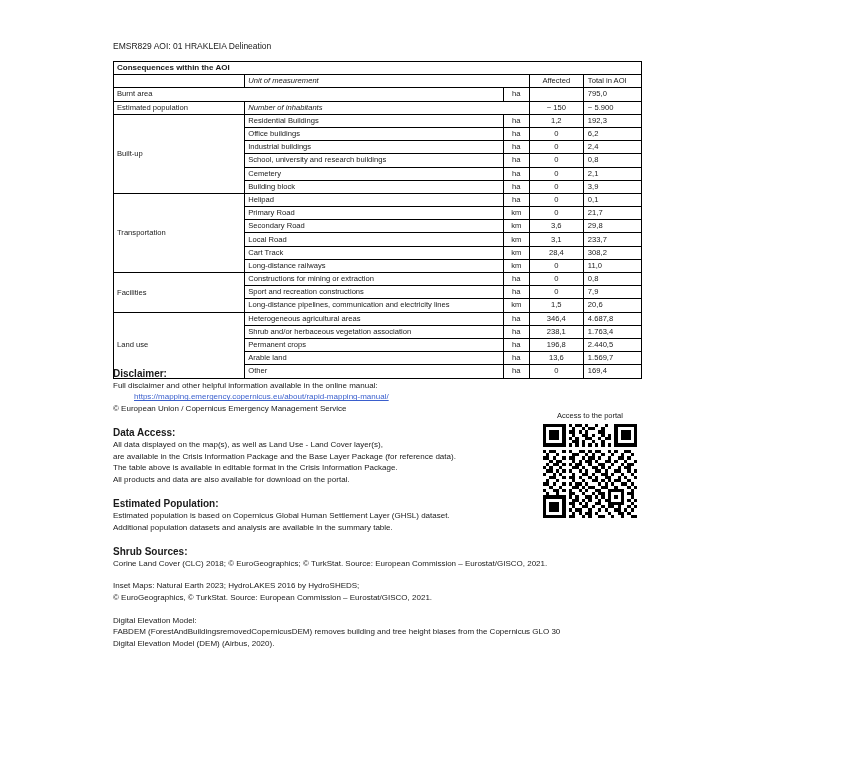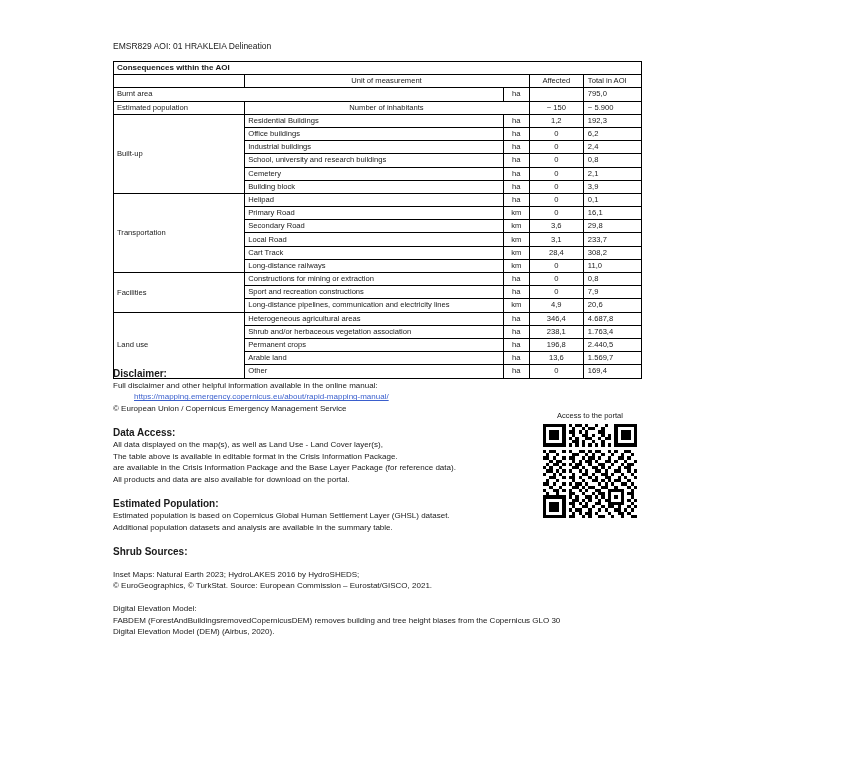--- a/index.html
+++ b/index.html
@@ -59,22 +59,23 @@
   }
   .head-row td {
     font-size: 7.6px;
   }
   .c-cat { width: 131px; }
   .c-item { width: 258px; }
   .c-unit { width: 26px; text-align: center; }
   .c-aff  { width: 54px; text-align: center; }
   .c-tot  { width: 58px; text-align: left; padding-left: 4px !important; }
   .unit-label {
-    text-align: center;
+    text-align: left;
     padding-right: 4px !important;
+    font-style: italic;
   }
   .no-b-bot { border-bottom: none !important; }
   .cat-cell {
     vertical-align: top;
     padding-top: 1px !important;
   }
   .val-c { text-align: center; }
   .val-l { text-align: left; padding-left: 4px !important; }
 
   
@@ -220,21 +221,21 @@
           <td class="cat-cell no-b-bot" rowspan="6">Transportation</td>
           <td>Helipad</td>
           <td class="c-unit">ha</td>
           <td class="val-c">0</td>
           <td class="val-l">0,1</td>
         </tr>
         <tr>
           <td>Primary Road</td>
           <td class="c-unit">km</td>
           <td class="val-c">0</td>
-          <td class="val-l">16,1</td>
+          <td class="val-l">21,7</td>
         </tr>
         <tr>
           <td>Secondary Road</td>
           <td class="c-unit">km</td>
           <td class="val-c">3,6</td>
           <td class="val-l">29,8</td>
         </tr>
         <tr>
           <td>Local Road</td>
           <td class="c-unit">km</td>
@@ -263,21 +264,21 @@
         </tr>
         <tr>
           <td>Sport and recreation constructions</td>
           <td class="c-unit">ha</td>
           <td class="val-c">0</td>
           <td class="val-l">7,9</td>
         </tr>
         <tr>
           <td>Long-distance pipelines, communication and electricity lines</td>
           <td class="c-unit">km</td>
-          <td class="val-c">4,9</td>
+          <td class="val-c">1,5</td>
           <td class="val-l">20,6</td>
         </tr>
 
         <tr>
           <td class="cat-cell" rowspan="5">Land use</td>
           <td>Heterogeneous agricultural areas</td>
           <td class="c-unit">ha</td>
           <td class="val-c">346,4</td>
           <td class="val-l">4.687,8</td>
         </tr>
@@ -314,33 +315,34 @@
     <div class="sec">
       <p class="sec-title">Disclaimer:</p>
       <p>Full disclaimer and other helpful information available in the online manual:</p>
       <p><a class="link" href="#">https://mapping.emergency.copernicus.eu/about/rapid-mapping-manual/</a></p>
       <p>© European Union / Copernicus Emergency Management Service</p>
     </div>
 
     <div class="sec">
       <p class="sec-title">Data Access:</p>
       <p>All data displayed on the map(s), as well as Land Use - Land Cover layer(s),</p>
+      <p>are available in the Crisis Information Package and the Base Layer Package (for reference data).</p>
       <p>The table above is available in editable format in the Crisis Information Package.</p>
-      <p>are available in the Crisis Information Package and the Base Layer Package (for reference data).</p>
       <p>All products and data are also available for download on the portal.</p>
     </div>
 
     <div class="sec">
       <p class="sec-title">Estimated Population:</p>
       <p>Estimated population is based on Copernicus Global Human Settlement Layer (GHSL) dataset.</p>
       <p>Additional population datasets and analysis are available in the summary table.</p>
     </div>
 
     <div class="sec sources">
       <p class="sec-title">Shrub Sources:</p>
+      <p>Corine Land Cover (CLC) 2018; © EuroGeographics; © TurkStat. Source: European Commission – Eurostat/GISCO, 2021.</p>
       <div class="gap"></div>
       <p>Inset Maps: Natural Earth 2023; HydroLAKES 2016 by HydroSHEDS;</p>
       <p>© EuroGeographics, © TurkStat. Source: European Commission – Eurostat/GISCO, 2021.</p>
       <div class="gap"></div>
       <p>Digital Elevation Model:</p>
       <p>FABDEM (ForestAndBuildingsremovedCopernicusDEM) removes building and tree height biases from the Copernicus GLO 30</p>
       <p>Digital Elevation Model (DEM) (Airbus, 2020).</p>
     </div>
 
   </div>

